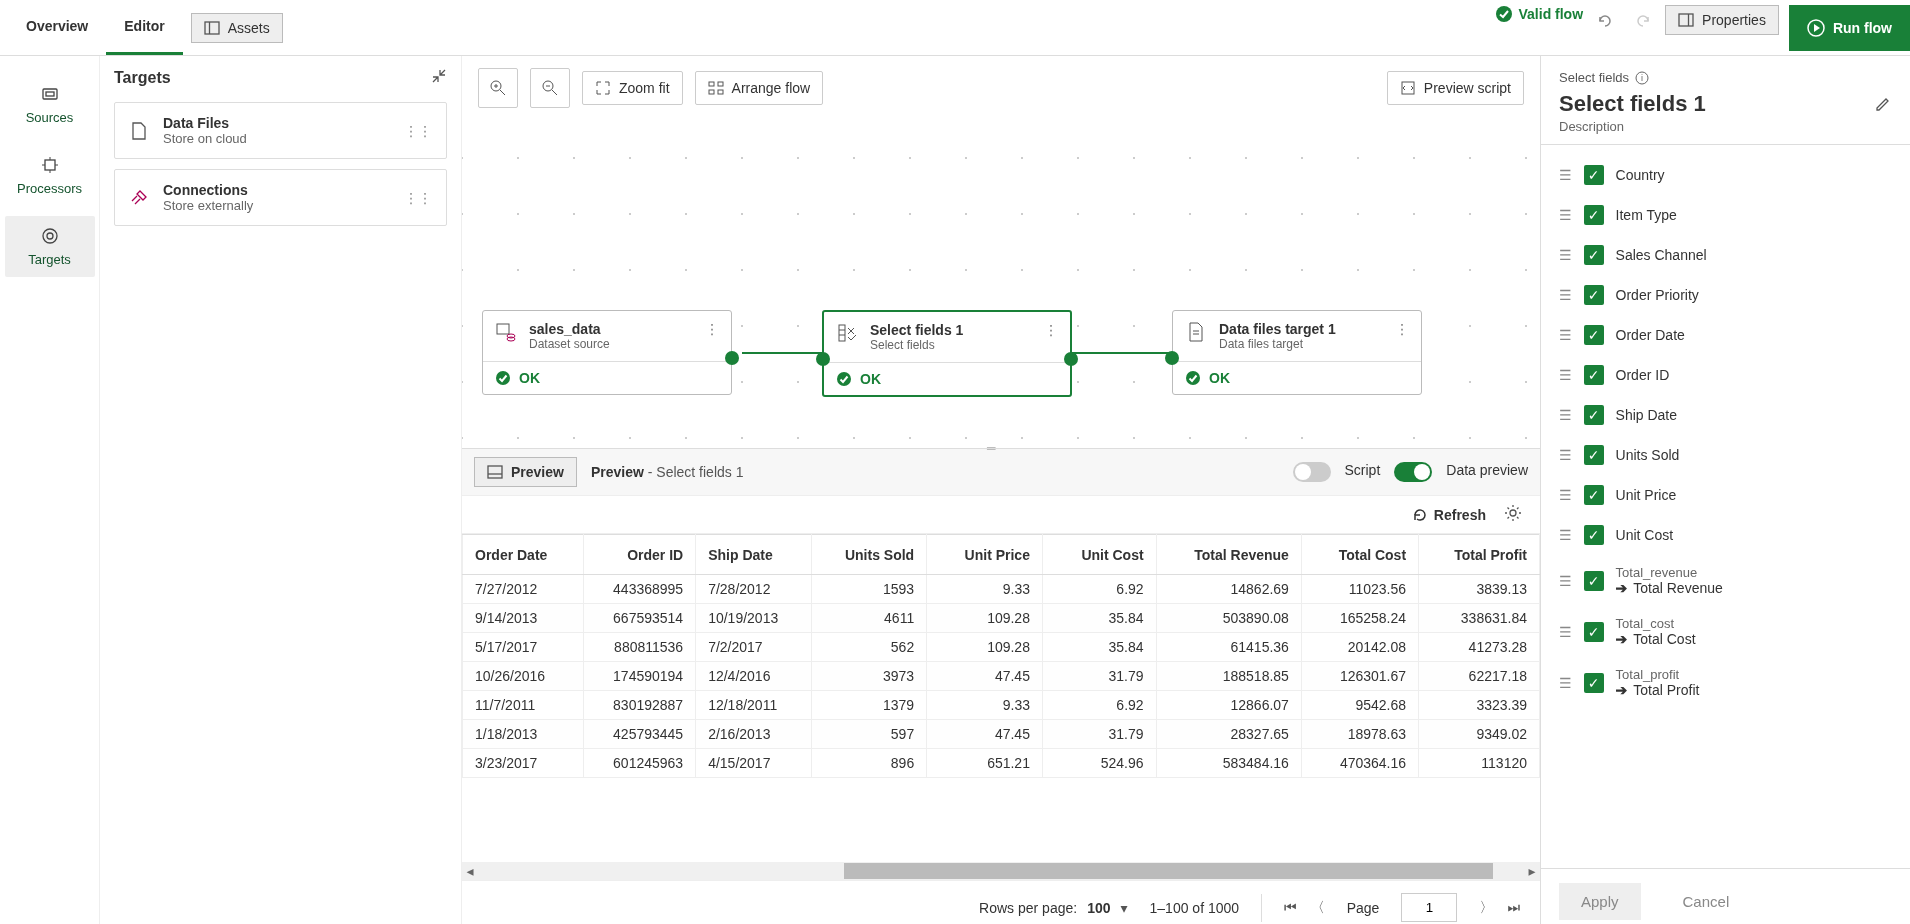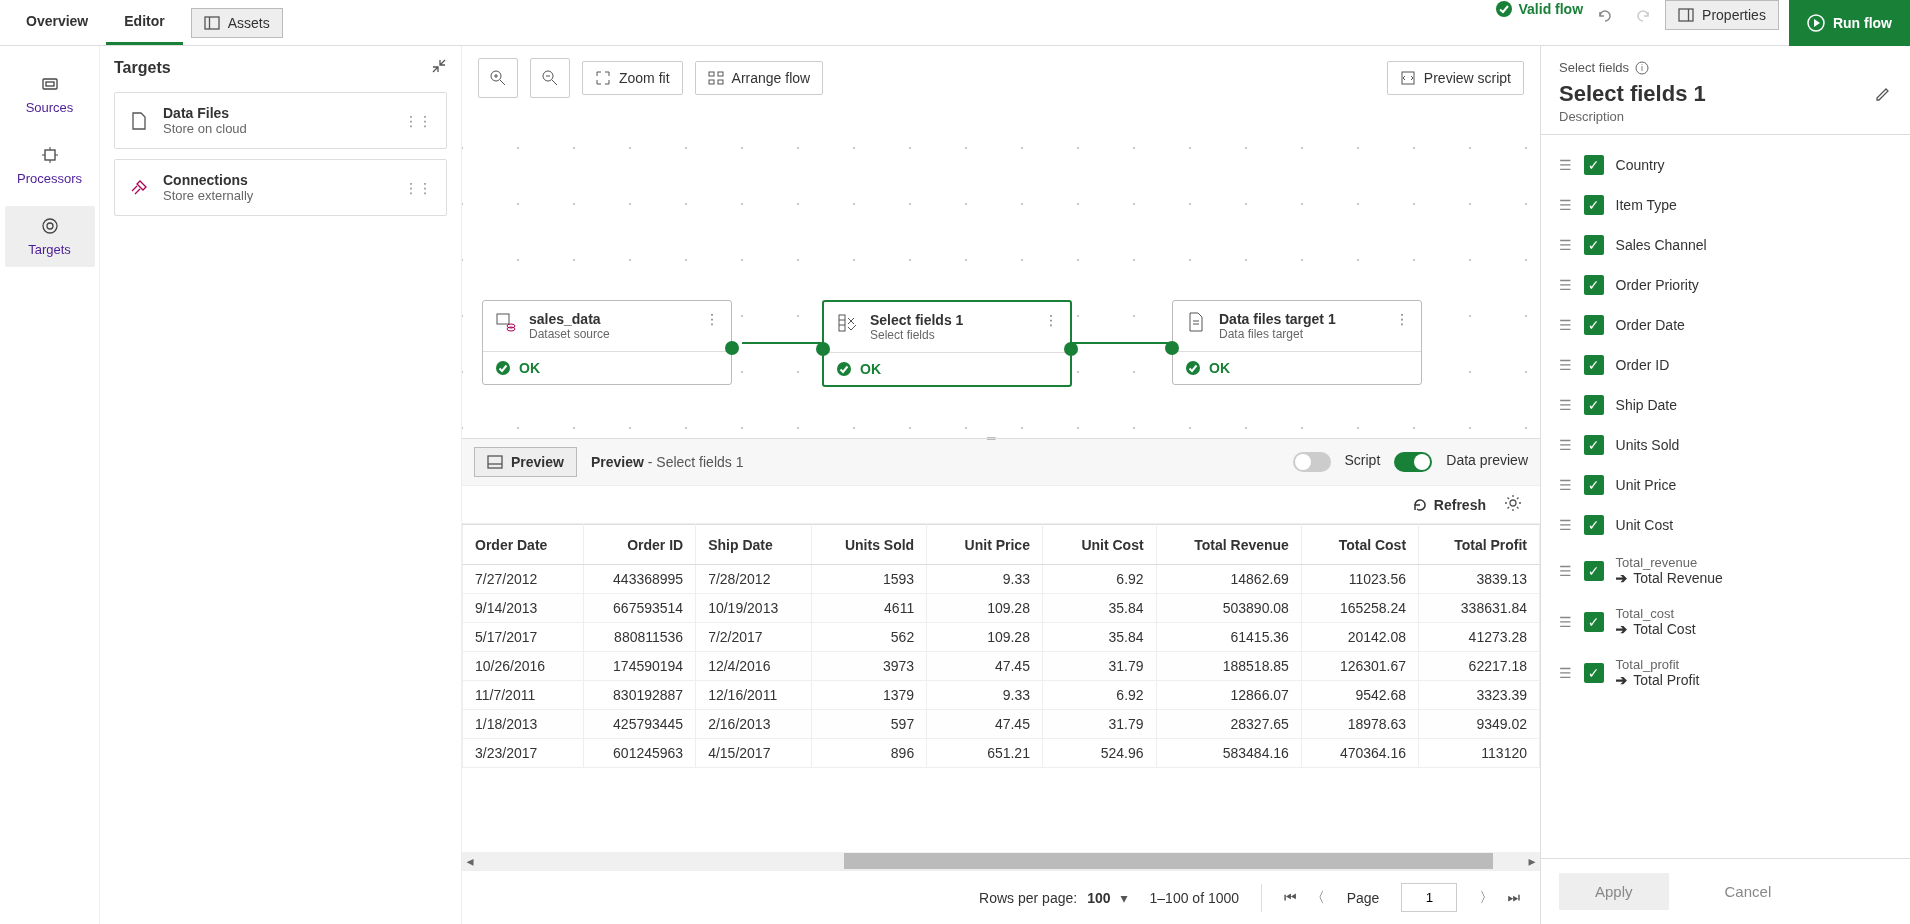--- a/index.html
+++ b/index.html
@@ -1,31 +1,31 @@
 <!DOCTYPE html>
 <html><head>
 <meta charset="utf-8">
 <style>
   * { box-sizing: border-box; margin: 0; padding: 0; font-family: -apple-system, BlinkMacSystemFont, "Segoe UI", Helvetica, Arial, sans-serif; }
   body { width: 1910px; height: 924px; overflow: hidden; background: #fff; font-size: 14px; color: #333; }
 
-  .topbar { display: flex; align-items: center; height: 46px; border-bottom: 1px solid #ddd; padding: 0 8px; }
+  .topbar { display: flex; align-items: center; height: 56px; border-bottom: 1px solid #ddd; padding: 0 8px; }
   .topbar .tabs { display: flex; height: 100%; }
   .topbar .tab { padding: 0 18px; display: flex; align-items: center; font-weight: 600; cursor: pointer; border-bottom: 3px solid transparent; }
   .topbar .tab.active { border-bottom-color: #198038; }
   .topbar .btn-box { display:flex; align-items:center; gap:8px; padding: 6px 12px; border:1px solid #bbb; background:#eee; margin-left:8px; cursor:pointer; }
   .topbar .right { margin-left: auto; display:flex; align-items:flex-start; gap:6px; }
   .valid-flow { color:#198038; display:flex; align-items:center; gap:6px; font-weight:600; }
   .icon-btn { width:32px; height:32px; display:flex; align-items:center; justify-content:center; cursor:pointer; color:#555; }
   .run-flow { background:#198038; color:#fff; padding: 0 18px; height:46px; display:flex; align-items:center; gap:8px; font-weight:700; cursor:pointer; margin-right:-8px; margin-left:4px; }
   .props-btn { display:flex; align-items:center; gap:8px; padding: 6px 12px; border:1px solid #bbb; background:#eee; cursor:pointer; }
 
   .main { display:flex; height:calc(100% - 46px); }
   .left-rail { width:100px; background:#fff; border-right:1px solid #eee; display:flex; flex-direction:column; align-items:center; padding-top:18px; gap:10px; }
-  .rail-item { width:90px; display:flex; flex-direction:column; align-items:center; gap:6px; padding:10px 4px; cursor:pointer; font-size:13px; color:#4c1d95; border-radius:2px;}
+  .rail-item { width:90px; display:flex; flex-direction:column; align-items:center; gap:6px; padding:10px 4px; cursor:pointer; font-size:13px; color:#14532d; border-radius:2px;}
   .rail-item.active { background:#eee; }
   .rail-item svg { width:20px; height:20px; }
 
   .side-panel { width:362px; border-right:1px solid #eee; padding:12px 14px; display:flex; flex-direction:column; }
   .side-panel-hdr { display:flex; align-items:center; justify-content:space-between; font-weight:700; font-size:16px; margin-bottom:14px; }
   .target-card { border:1px solid #ddd; border-radius:2px; padding:12px 14px; display:flex; align-items:center; gap:14px; margin-bottom:10px; cursor:pointer;}
   .target-card .meta .title { font-weight:600; }
   .target-card .meta .sub { color:#666; font-size:13px; }
   .drag-handle { margin-left:auto; color:#888; }
 
@@ -94,21 +94,21 @@
   .rp-desc { color:#666; font-size:13px; margin-top:2px; margin-bottom:10px;}
   .rp-title svg { cursor:pointer; }
   .rp-divider { border-top:1px solid #ddd; margin:6px -18px 10px;}
   .field-row { display:flex; align-items:center; gap:12px; padding:10px 0; }
   .field-row .grip { color:#888; }
   .check { width:20px; height:20px; background:#198038; display:flex; align-items:center; justify-content:center; border-radius:2px; color:#fff; font-size:14px;}
   .field-row .label-col { display:flex; flex-direction:column; }
   .field-row .orig { font-size:13px; color:#666; }
   .field-row .mapped { display:flex; align-items:center; gap:6px; }
   .rp-footer { border-top:1px solid #ddd; padding:14px 18px; display:flex; gap:20px;}
-  .rp-footer button { padding:10px 36px; border:none; background:#eee; color:#888; font-size:15px; cursor:default;}
+  .rp-footer button { padding:10px 22px; border:none; background:#eee; color:#888; font-size:15px; cursor:default;}
   .rp-footer .cancel { background:transparent; color:#888;}
 
   .col-order-date { width:170px;}
   .col-order-id { width:150px;}
   .col-ship-date { width:160px;}
   .col-units { width:160px;}
   .col-uprice { width:170px;}
   .col-ucost { width:170px;}
   .col-trev { width:200px;}
   .col-tcost { width:170px;}
@@ -437,21 +437,21 @@
               <td class="num">3973</td>
               <td class="num">47.45</td>
               <td class="num">31.79</td>
               <td class="num">188518.85</td>
               <td class="num">126301.67</td>
               <td class="num">62217.18</td>
             </tr>
             <tr>
               <td>11/7/2011</td>
               <td class="num">830192887</td>
-              <td>12/16/2011</td>
+              <td>12/18/2011</td>
               <td class="num">1379</td>
               <td class="num">9.33</td>
               <td class="num">6.92</td>
               <td class="num">12866.07</td>
               <td class="num">9542.68</td>
               <td class="num">3323.39</td>
             </tr>
             <tr>
               <td>1/18/2013</td>
               <td class="num">425793445</td>

